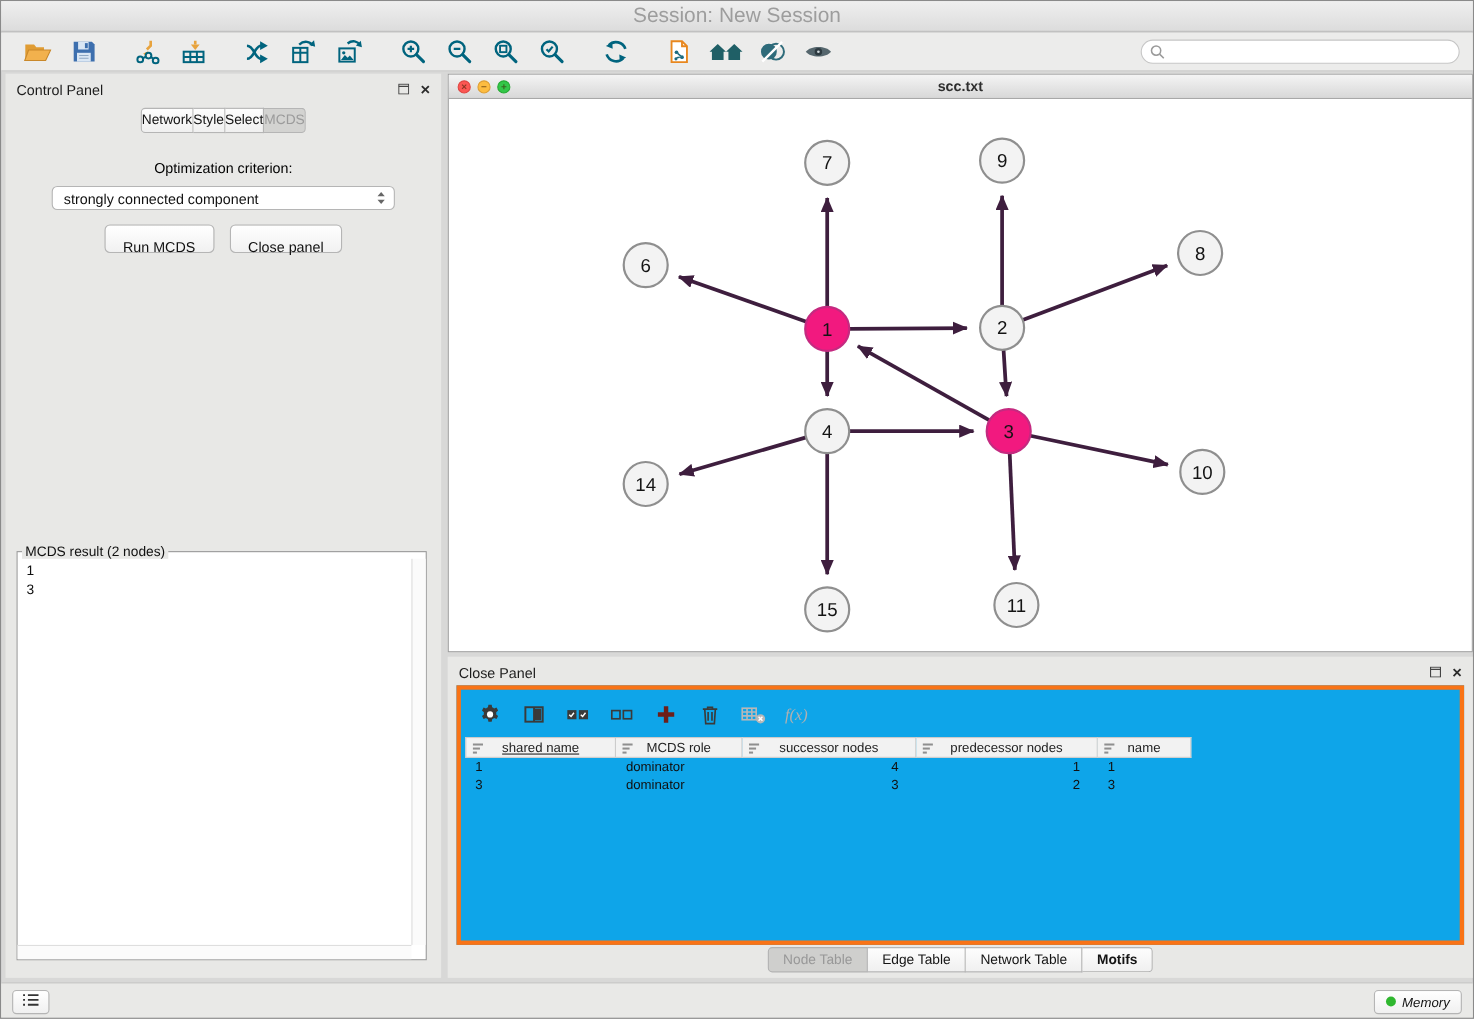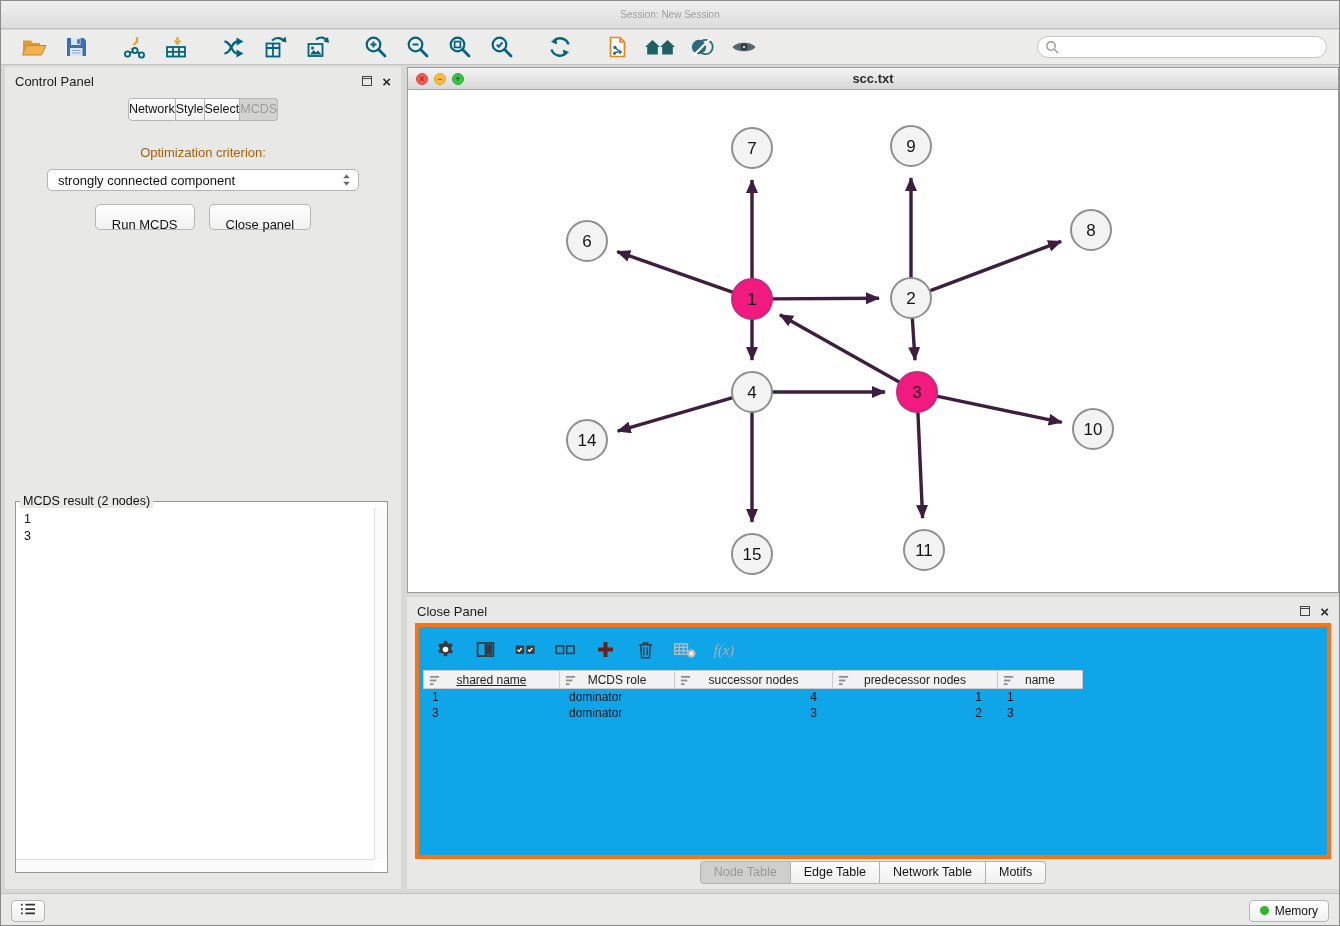--- a/index.html
+++ b/index.html
@@ -3,21 +3,21 @@
 <meta charset="utf-8">
 <style>
   * { margin:0; padding:0; box-sizing:border-box; }
   html,body { width:1340px; height:926px; overflow:hidden; }
   body { font-family:"Liberation Sans", sans-serif; background:#555; }
   .app { position:relative; width:1340px; height:926px; background:#d8d8d7; border:1px solid #8a8a8a; overflow:hidden; }
 
   
   .titlebar { position:absolute; top:0; left:0; right:0; height:28px;
     background:linear-gradient(#efefef,#dcdcdc); border-bottom:1px solid #bfbfbf;
-    text-align:center; line-height:28px; font-size:10px; color:#9d9d9d; }
+    text-align:center; line-height:28px; font-size:19px; color:#9d9d9d; }
 
   
   .toolbar { position:absolute; top:29px; left:0; right:0; height:35px; background:#ececeb;
     border-bottom:1px solid #c3c3c3; display:flex; align-items:center; padding:0 12px; }
   .tb-btn { width:42px; height:30px; background:none; border:none; display:flex; align-items:center;
     justify-content:center; cursor:pointer; }
   .tb-btn svg { height:24px; width:auto; }
   .tb-gap { width:16px; }
   .search-wrap { margin-left:auto; position:relative; width:290px; }
   .search-input { width:100%; height:22px; border:1px solid #c6c6c6; border-radius:11px; background:#fff;
@@ -31,21 +31,21 @@
   .ph-close { font-weight:bold; font-size:15px; color:#2b2b2b; line-height:1; cursor:pointer; }
 
   
   .control-panel { position:absolute; left:4px; top:66px; width:396px; height:822px; background:#e8e8e6; }
   .cp-tabs { display:flex; justify-content:center; margin-top:3px; }
   .cp-tab { border:1px solid #b5b5b5; border-left:none; background:linear-gradient(#fdfdfd,#f0f0f0);
     padding:3px 0 4px; font-size:12.5px; color:#141414; cursor:pointer; }
   .cp-tab:first-child { border-left:1px solid #b5b5b5; border-radius:4px 0 0 4px; }
   .cp-tab:last-child { border-radius:0 4px 4px 0; }
   .cp-tab.active { background:#d3d3d1; color:#9b9b9b; }
-  .opt-label { text-align:center; margin-top:24px; font-size:13px; color:#a16207; }
+  .opt-label { text-align:center; margin-top:24px; font-size:13px; color:#000000; }
   .dropdown { margin:9px auto 0; width:312px; height:22px; background:#fff; border:1px solid #b5b5b5;
     border-radius:5px; display:flex; align-items:center; padding:0 6px 0 10px; font-size:13px; color:#111; cursor:pointer; }
   .dd-arrows { margin-left:auto; display:flex; }
   .cp-buttons { display:flex; justify-content:center; gap:14px; margin-top:13px; }
   .mac-btn { height:22px; padding:12px 16px; background:linear-gradient(#ffffff,#f1f1f1); border:1px solid #b5b5b5;
     border-radius:5px; font-size:13px; font-family:inherit; color:#111; cursor:pointer; }
   .result-box { position:absolute; left:10px; right:13px; top:427px; bottom:16px; background:#fff;
     border:1px solid #989898; }
   .result-box legend { font-size:12.5px; margin-left:4px; padding:0 3px; background:#e8e8e6; color:#111; }
   .result-items { padding:3px 8px; font-size:12.5px; line-height:17px; color:#111; }
@@ -79,28 +79,28 @@
   .tp-th:first-child { border-left:1px solid #cccccc; }
   .sort-ic { position:absolute; left:5px; top:4px; display:flex; }
   .tp-row { display:flex; height:16px; align-items:center; font-size:12px; color:#111; }
   .tp-td { overflow:hidden; white-space:nowrap; }
   .tp-td.left { text-align:left; padding-left:9px; }
   .tp-td.right { text-align:right; padding-right:16px; }
   .tp-tabs { position:absolute; left:0; right:0; bottom:5px; display:flex; justify-content:center; }
   .tp-tab { border:1px solid #b2b2b2; border-left:none; background:linear-gradient(#fdfdfd,#f0f0f0);
     padding:3px 13px 4px; font-size:12.5px; color:#141414; cursor:pointer; }
   .tp-tab:first-child { border-left:1px solid #b2b2b2; border-radius:4px 0 0 4px; }
-  .tp-tab:last-child { border-radius:0 4px 4px 0; }
+  .tp-tab:last-child { border-radius:0 4px 4px 0;font-weight:bold; }
   .tp-tab.active { background:#cfcfcd; color:#989898; }
 
   
   .statusbar { position:absolute; left:0; right:0; top:892px; height:34px; background:#e9e9e7;
     border-top:1px solid #c2c2c2; display:flex; align-items:center; padding:0 10px; }
   .sb-btn { height:22px; border:1px solid #b5b5b5; border-radius:4px; background:linear-gradient(#ffffff,#f0f0f0);
-    display:flex; align-items:center; gap:6px; padding:0 7px; font-size:12px; font-family:inherit; color:#111; cursor:pointer; }
+    display:flex; align-items:center; gap:6px; padding:0 7px; font-size:12px; font-family:inherit; color:#111; cursor:pointer;font-style:italic; }
   .sb-btn.memory { margin-left:auto; padding:0 10px; }
   .dot { width:9px; height:9px; border-radius:50%; }
 </style>
 </head>
 <body>
 
 <div class="app">
 
   <div class="titlebar">
     <span>Session: New Session</span>

